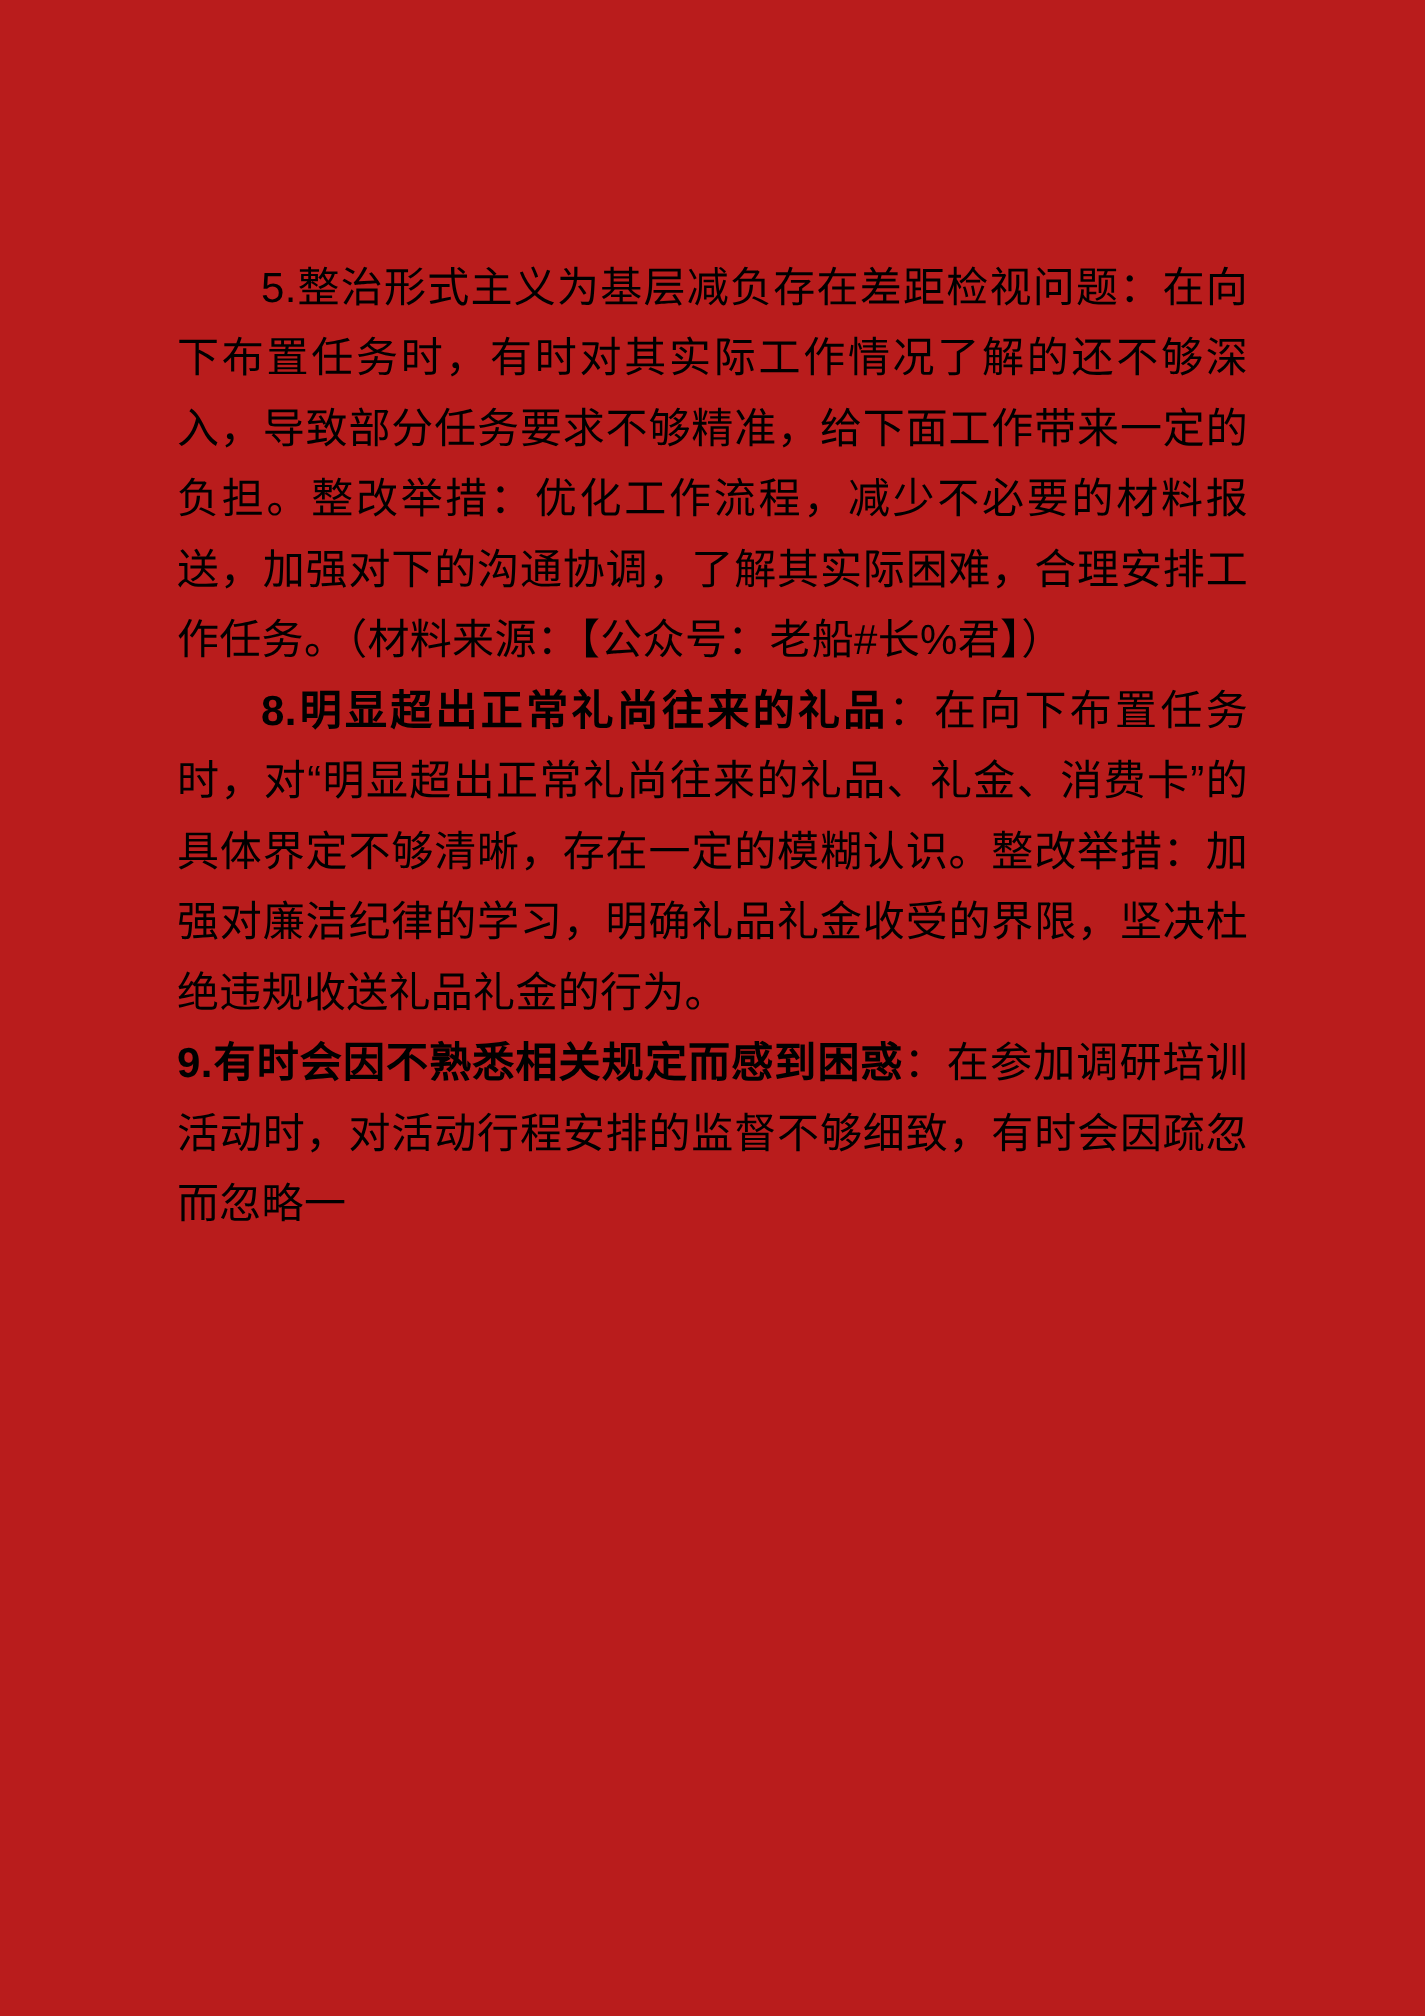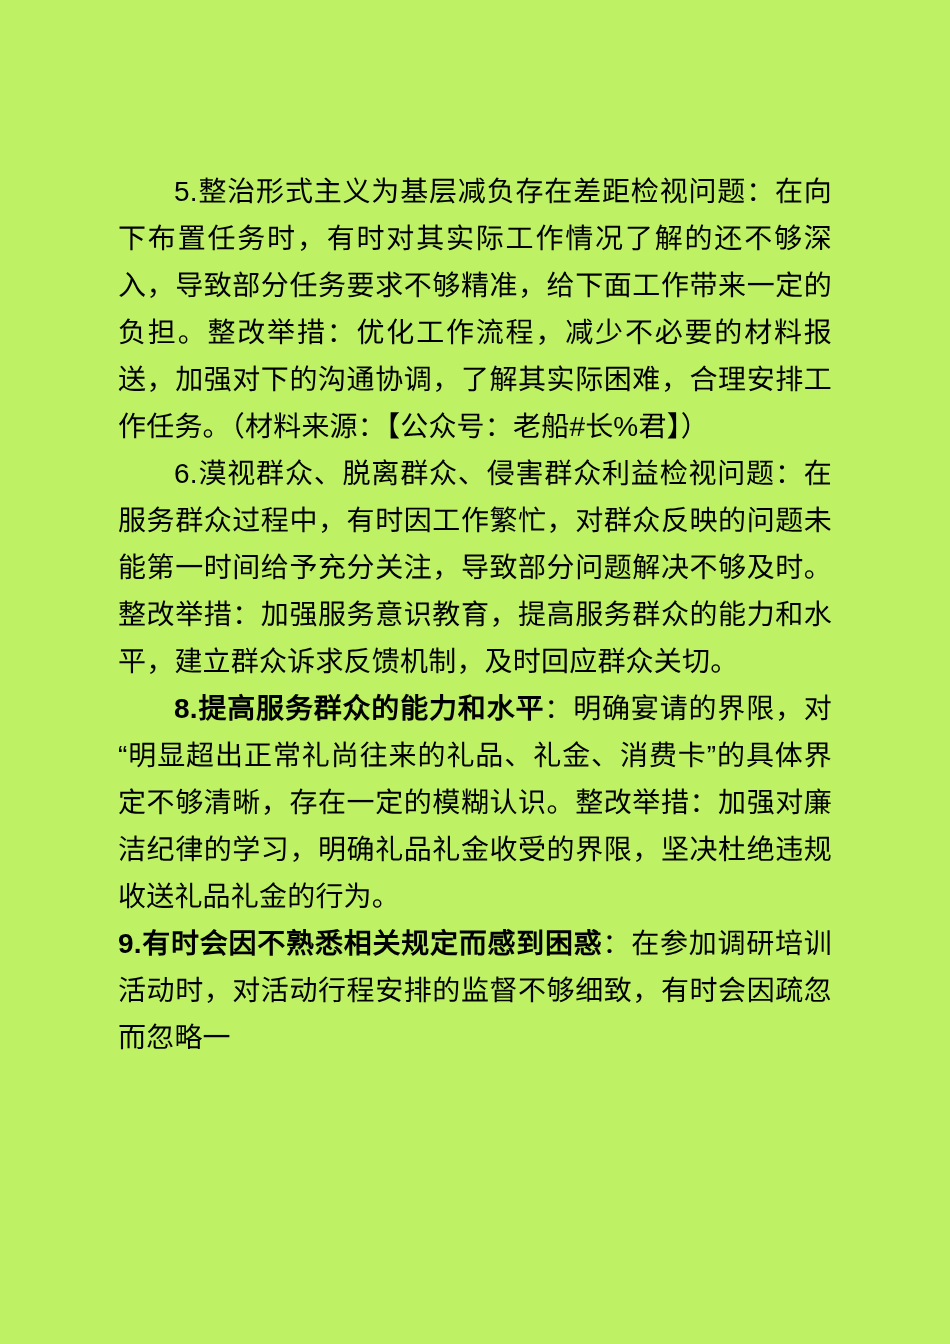--- a/index.html
+++ b/index.html
@@ -7,21 +7,21 @@
     margin: 0;
     padding: 0;
     background: #ffffff;
   }
 
   .page {
     position: relative;
     width: 950px;
     height: 1344px;
     margin: 0 auto;
-    background: #bef264;
+    background: #b91c1c;
     overflow: hidden;
     box-sizing: border-box;
   }
 
   .text-body {
     position: absolute;
     left: 118px;
     top: 168px;
     width: 714px;
   }
@@ -60,27 +60,24 @@
 </head>
 <body>
 
 <div class="page">
   <div class="text-body">
 
     <p class="para">
       <span class="head">5.</span><span class="head">整治形式主义为基层减负存在差距检视问题</span><span class="body-text">：在向下布置任务时，有时对其实际工作情况了解的还不够深入，导致部分任务要求不够精准，给下面工作带来一定的负担。整改举措：优化工作流程，减少不必要的材料报送，加强对下的沟通协调，了解其实际困难，合理安排工作任务。（材料来源：【公众号：老船#长%君】）</span>
     </p>
 
-    <p class="para">
-      <span class="head">6.</span><span class="head">漠视群众、脱离群众、侵害群众利益检视问题</span><span class="body-text">：在服务群众过程中，有时因工作繁忙，对群众反映的问题未能第一时间给予充分关注，导致部分问题解决不够及时。整改举措：加强服务意识教育，提高服务群众的能力和水平，建立群众诉求反馈机制，及时回应群众关切。</span>
-    </p>
 
 
     <p class="para">
-      <span class="head bold">8.</span><span class="head bold">提高服务群众的能力和水平</span><span class="body-text">：明确宴请的界限，对“明显超出正常礼尚往来的礼品、礼金、消费卡”的具体界定不够清晰，存在一定的模糊认识。整改举措：加强对廉洁纪律的学习，明确礼品礼金收受的界限，坚决杜绝违规收送礼品礼金的行为。</span>
+      <span class="head bold">8.</span><span class="head bold">明显超出正常礼尚往来的礼品</span><span class="body-text">：在向下布置任务时，对“明显超出正常礼尚往来的礼品、礼金、消费卡”的具体界定不够清晰，存在一定的模糊认识。整改举措：加强对廉洁纪律的学习，明确礼品礼金收受的界限，坚决杜绝违规收送礼品礼金的行为。</span>
     </p>
 
     <p class="para no-indent">
       <span class="head bold">9.</span><span class="head bold">有时会因不熟悉相关规定而感到困惑</span><span class="body-text">：在参加调研培训活动时，对活动行程安排的监督不够细致，有时会因疏忽而忽略一</span>
     </p>
 
   </div>
 </div>
 
 </body></html>

